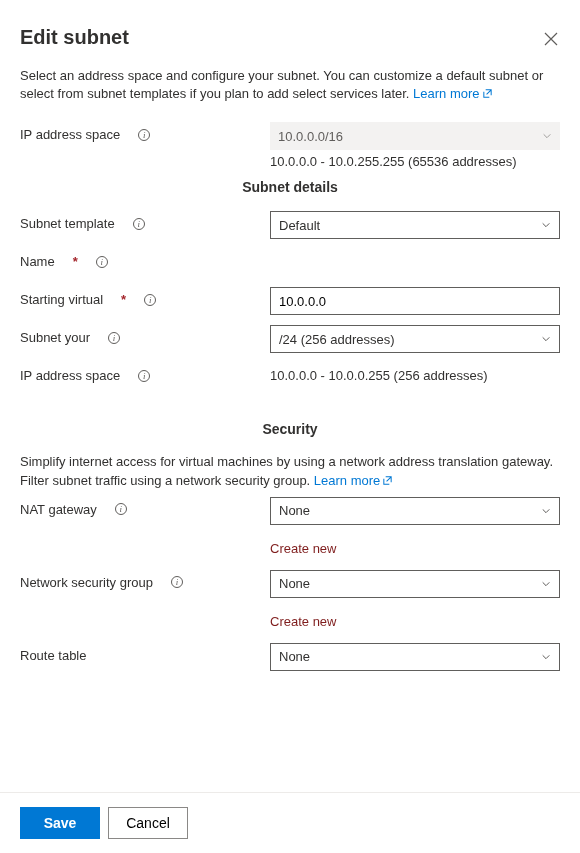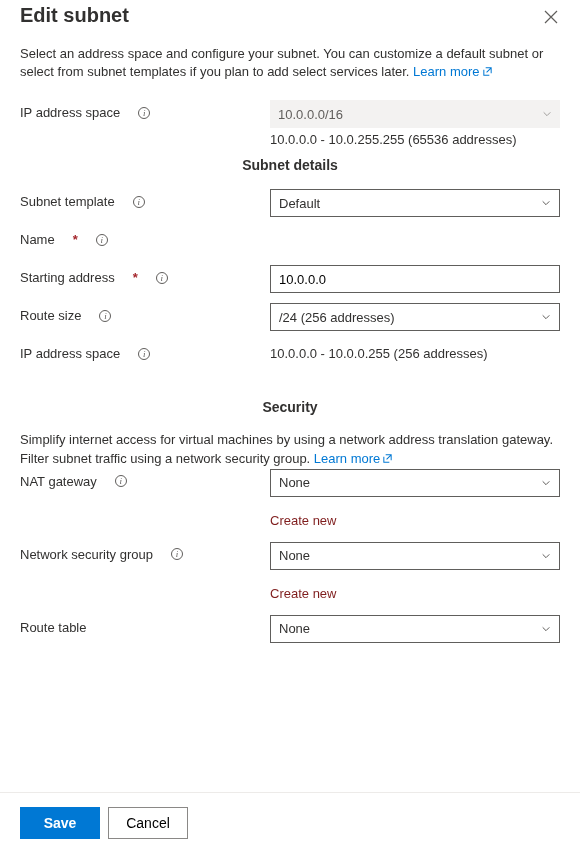--- a/index.html
+++ b/index.html
@@ -6,21 +6,21 @@
   html, body {
     margin: 0; padding: 0;
     width: 580px; height: 853px;
     font-family: "Segoe UI", Arial, sans-serif;
     font-size: 13px;
     color: #323130;
     background: #fff;
     position: relative;
   }
   .panel {
-    padding: 4px 20px 0 20px;
+    padding: 26px 20px 0 20px;
   }
   .header {
     display: flex;
     justify-content: space-between;
     align-items: flex-start;
     margin-bottom: 16px;
   }
   h1 {
     font-size: 20px;
     font-weight: 600;
@@ -86,21 +86,21 @@
   .section-header {
     font-weight: 600;
     font-size: 14px;
     margin-top: 10px;
     margin-bottom: 16px;
     text-align: center;
   }
   .section-desc {
     font-size: 13px;
     line-height: 1.4;
-    margin-bottom: 0;
+    margin-bottom: 6px;
   }
   .select, .input {
     width: 100%;
     height: 28px;
     border: 1px solid #605e5c;
     padding: 0 8px;
     font-family: inherit;
     font-size: 13px;
     background: #fff;
     display: flex;
@@ -221,34 +221,34 @@
   <div class="row">
     <div class="row-label">
       <span>Name</span>
       <span class="required">*</span>
       <span class="info-icon">i</span>
     </div>
   </div>
 
   <div class="row">
     <div class="row-label">
-      <span>Starting address</span>
+      <span>Starting virtual</span>
       <span class="required">*</span>
       <span class="info-icon">i</span>
     </div>
     <div class="row-control">
       <div class="input">
         <input type="text" value="10.0.0.0" style="">
       </div>
     </div>
   </div>
 
   <div class="row">
     <div class="row-label">
-      <span>Route size</span>
+      <span>Subnet your</span>
       <span class="info-icon">i</span>
     </div>
     <div class="row-control">
       <div class="select">
         <span>/24 (256 addresses)</span>
         <svg class="chevron" viewBox="0 0 12 12">
             <path d="M2 4l4 4 4-4" stroke="#605e5c" stroke-width="1.2" fill="none"></path>
           </svg>
       </div>
     </div>

